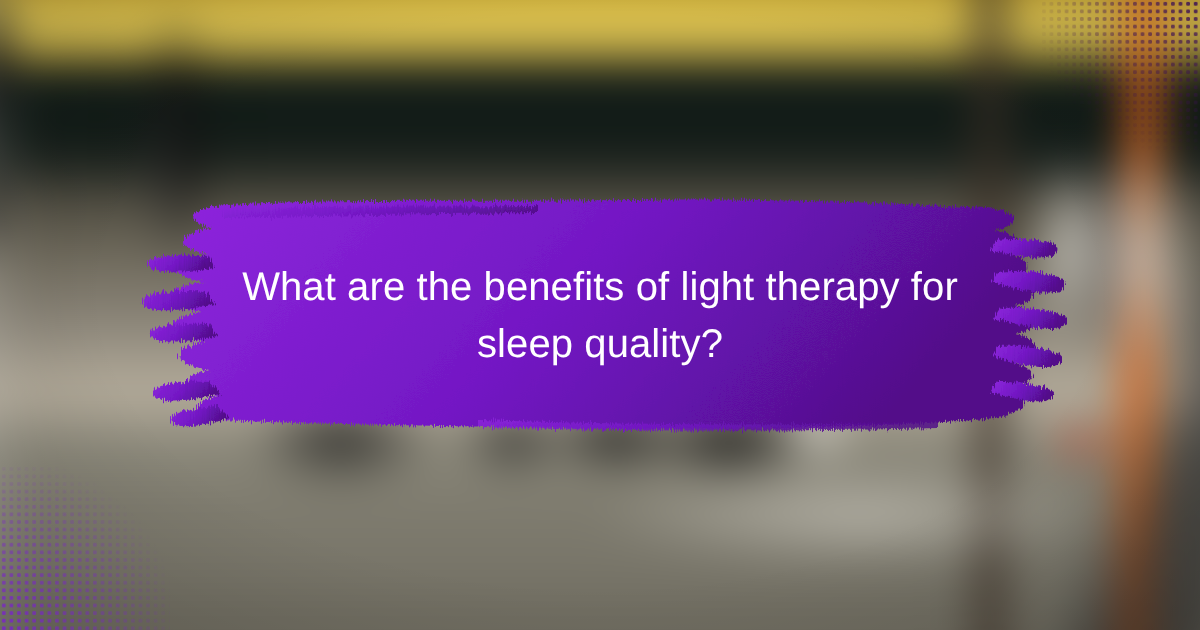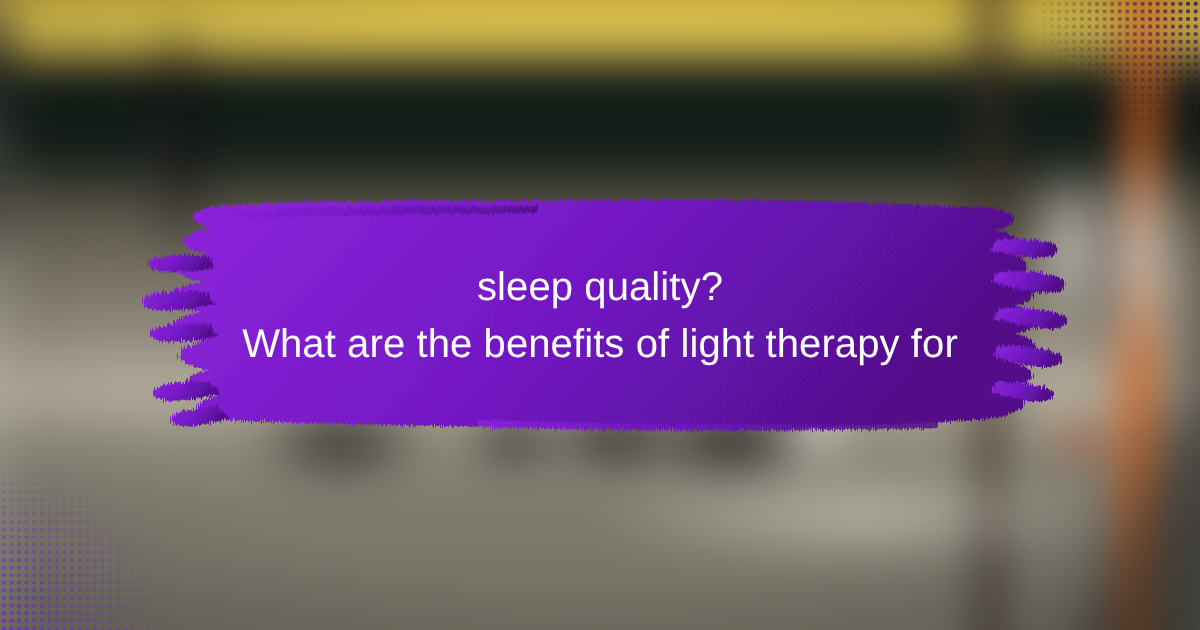--- a/index.html
+++ b/index.html
@@ -204,17 +204,17 @@
         <path fill="url(#pg)" d="M 878 186 C 918 186, 944 194, 934 202 C 924 210, 894 202, 872 196 Z"></path>
 
         <path fill="url(#pg)" opacity=".9" d="M 104 14 C 180 9, 300 11, 420 10 L 420 17 C 300 18, 180 20, 104 22 Z"></path>
 
         <path fill="url(#pg)" opacity=".85" d="M 360 224 C 500 229, 680 230, 820 226 L 820 232 C 680 236, 500 235, 360 231 Z"></path>
       </g>
     </svg>
   </div>
 
   <div class="headline">
+    <div class="line">What are the benefits of light therapy for</div>
     <div class="line">sleep quality?</div>
-    <div class="line">What are the benefits of light therapy for</div>
   </div>
 
 </div>
 
 </body></html>

